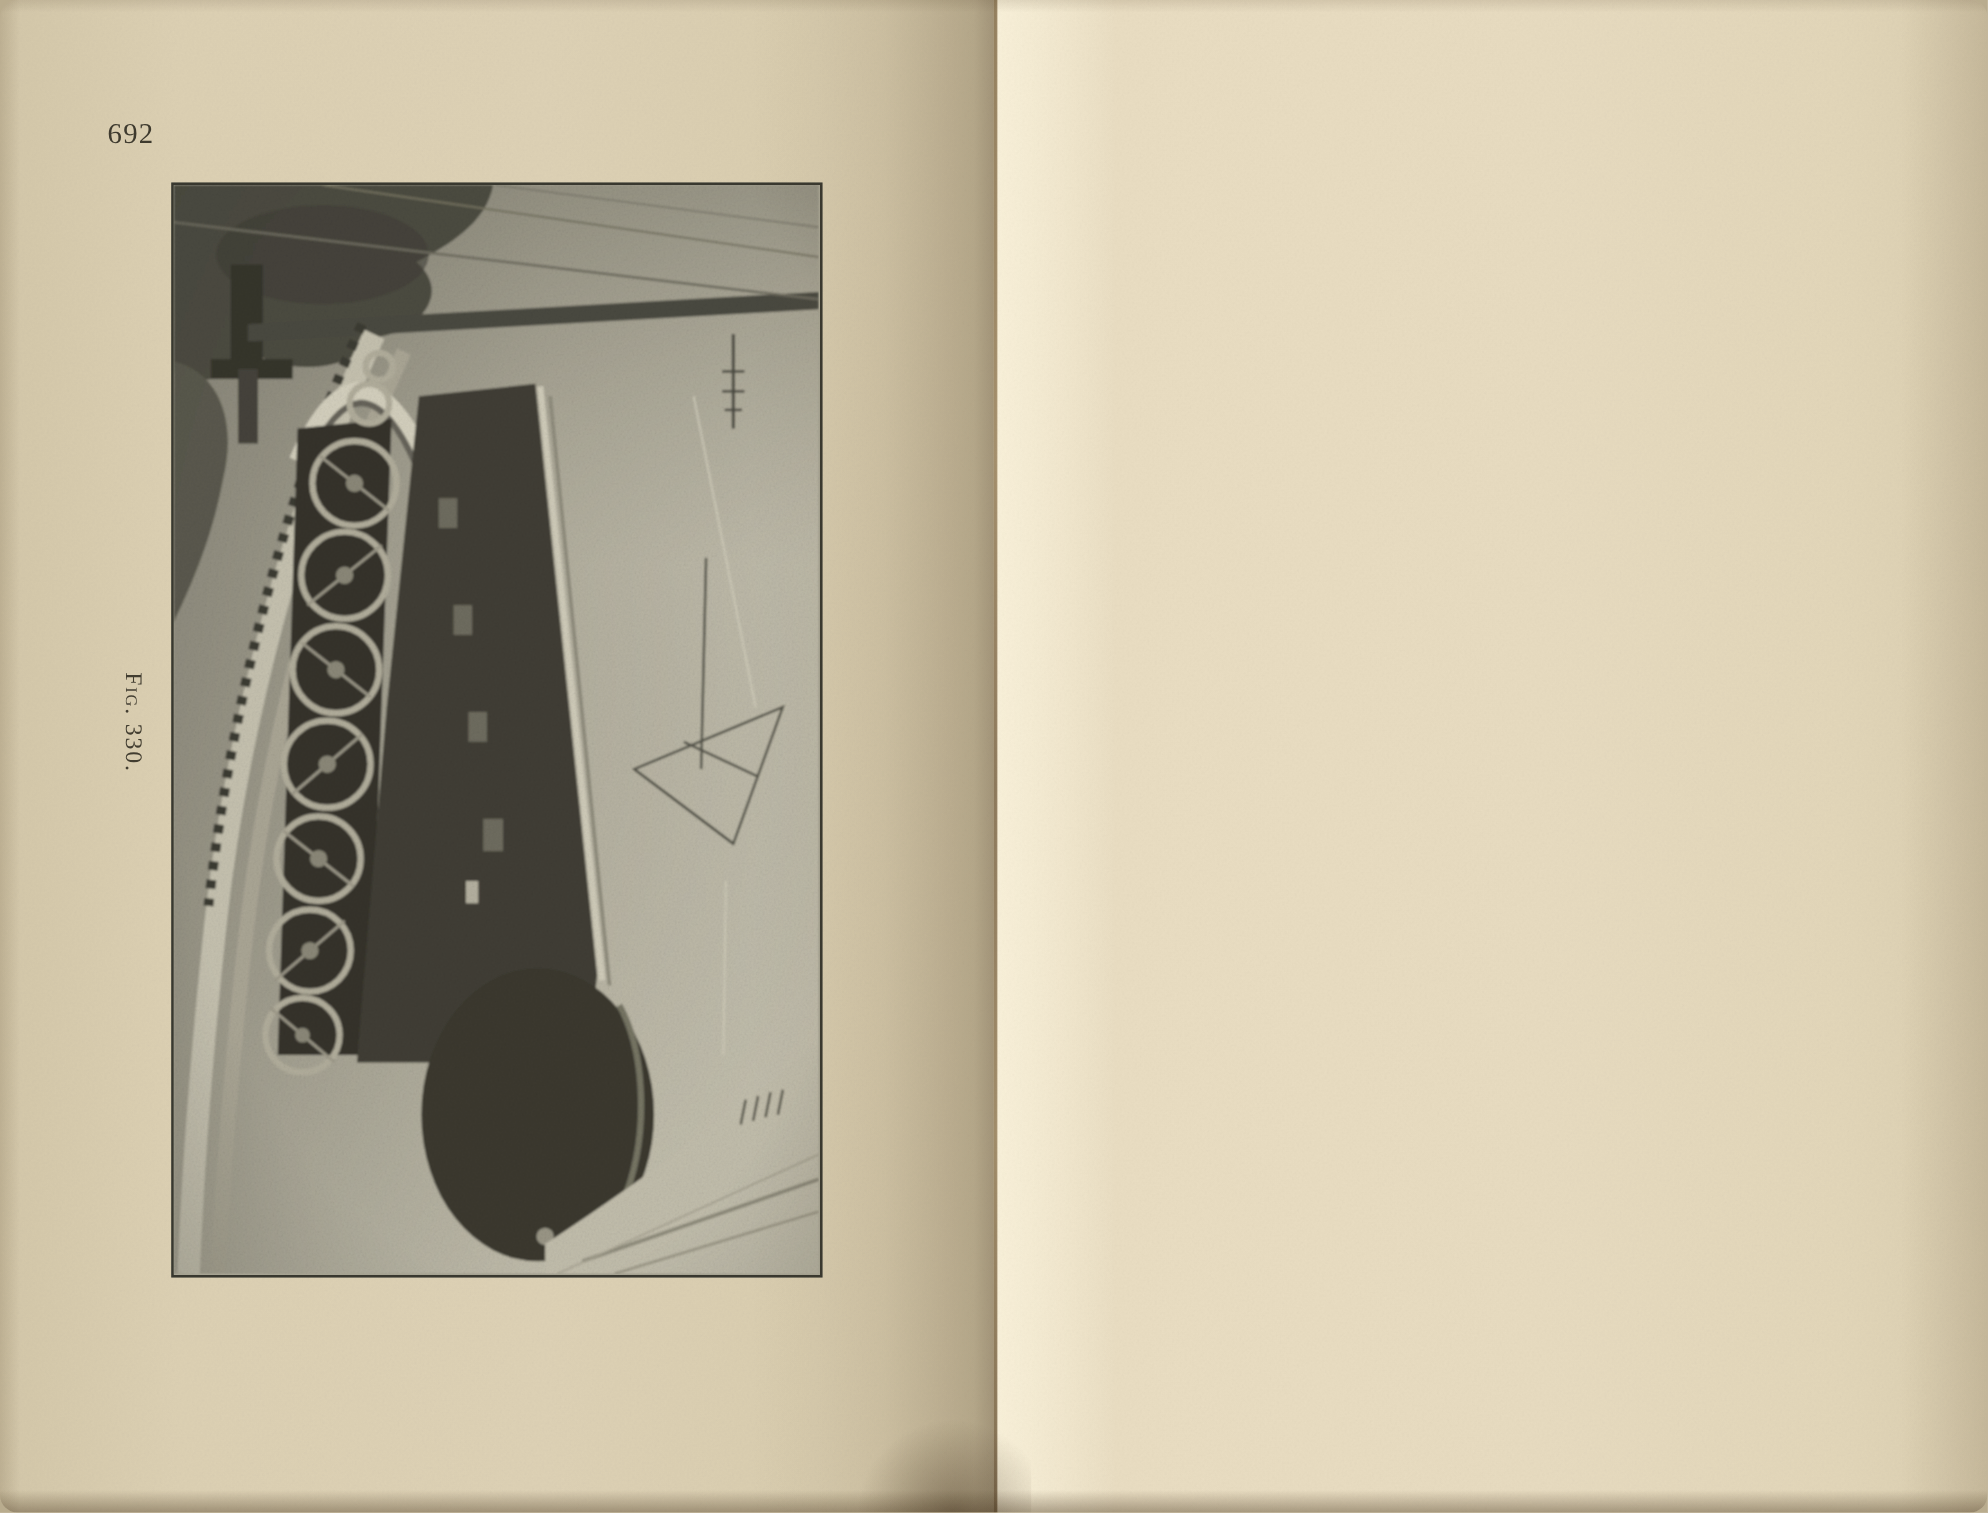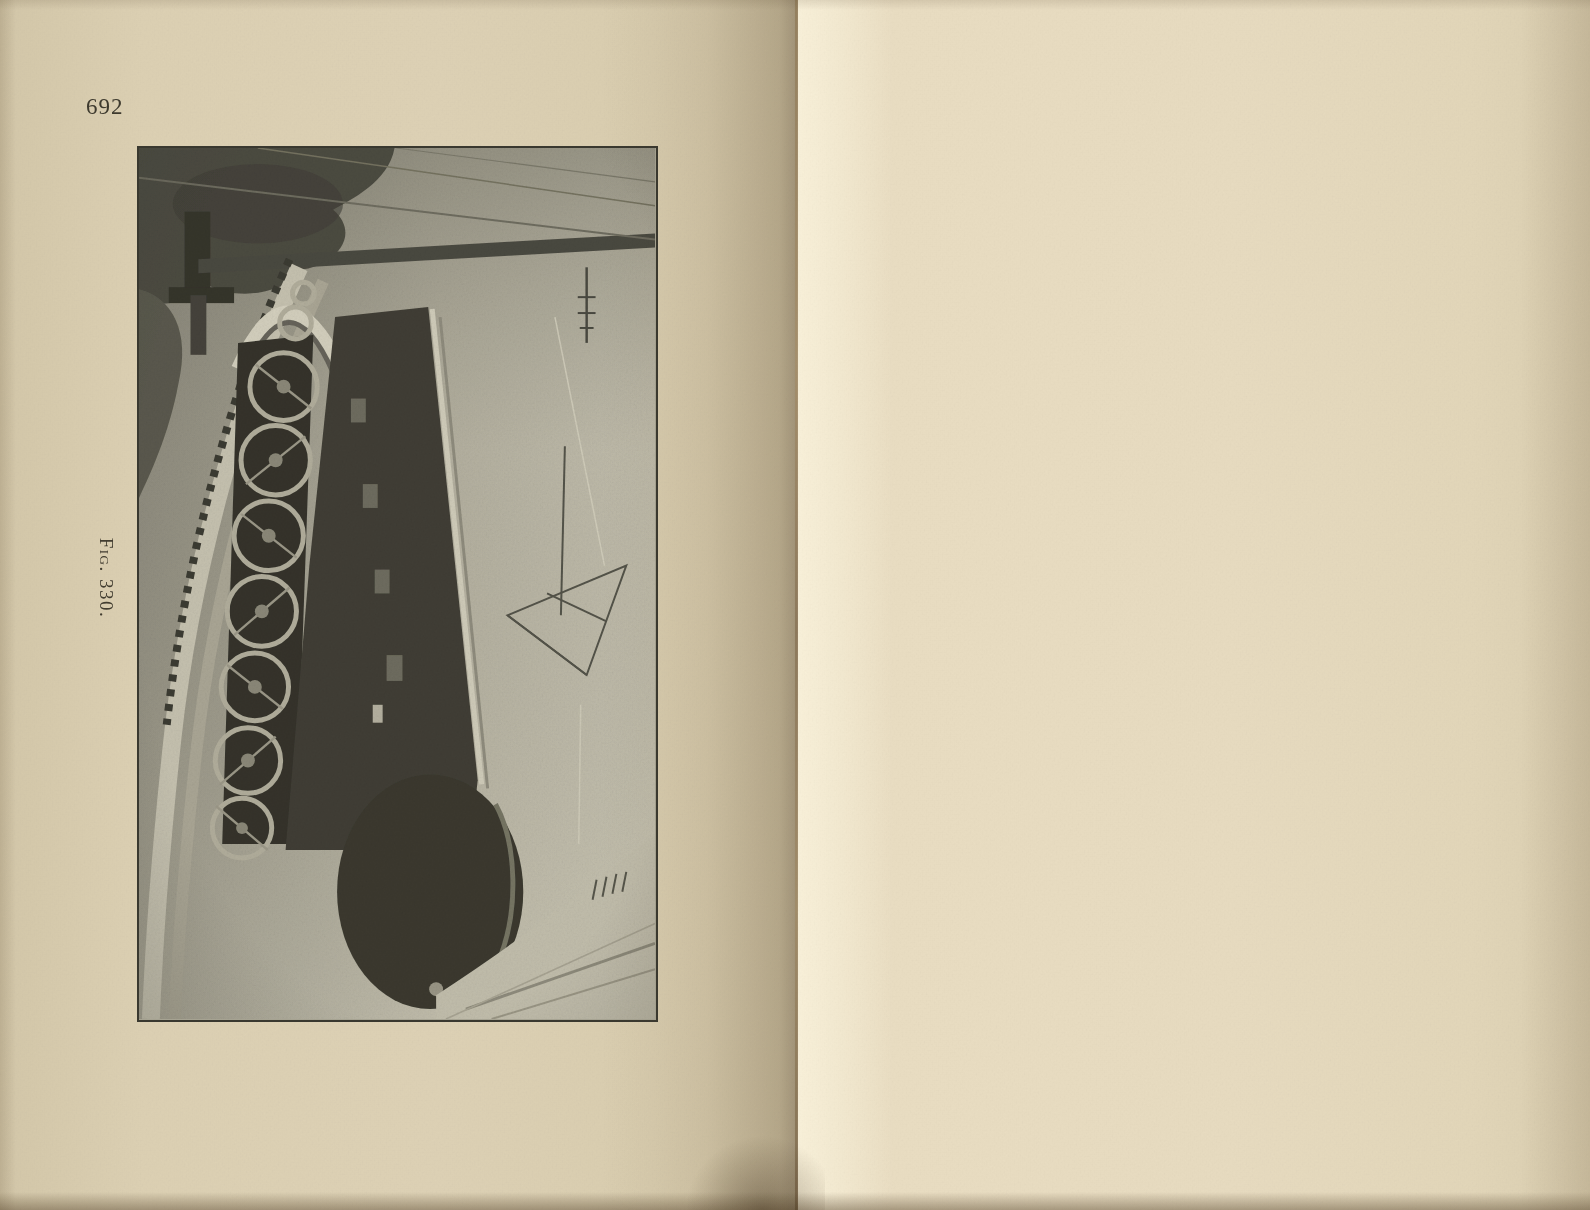--- a/index.html
+++ b/index.html
@@ -1,17 +1,17 @@
 <!DOCTYPE html>
 <html><head>
 <meta charset="utf-8">
 <style>
   html,body{margin:0;padding:0;background:#b9ac8e;}
   #scan{position:relative;width:1590px;height:1210px;overflow:hidden;
-        font-family:"Liberation Serif", serif;}
+        font-family:"Liberation Serif", serif;border-radius:14px;}
   
   .page{position:absolute;top:0;height:1210px;}
   #page-left{left:0;width:797px;
     background:linear-gradient(90deg,#d3c7a9 0%,#dcd0b3 18%,#ddd1b5 55%,#d9cdaf 82%,#cfc2a3 100%);}
   #page-right{left:797px;width:793px;
     background:linear-gradient(90deg,#f0e5ca 0%,#e9ddc2 12%,#e7dbc0 55%,#e2d6b9 85%,#d9cdaf 100%);}
   
   .shade{position:absolute;pointer-events:none;}
   #gutter-left{left:600px;top:0;width:195px;height:1210px;
     background:linear-gradient(90deg,rgba(88,68,40,0) 0%,rgba(88,68,40,0.08) 55%,rgba(70,52,28,0.20) 92%,rgba(58,42,22,0.30) 100%);}

